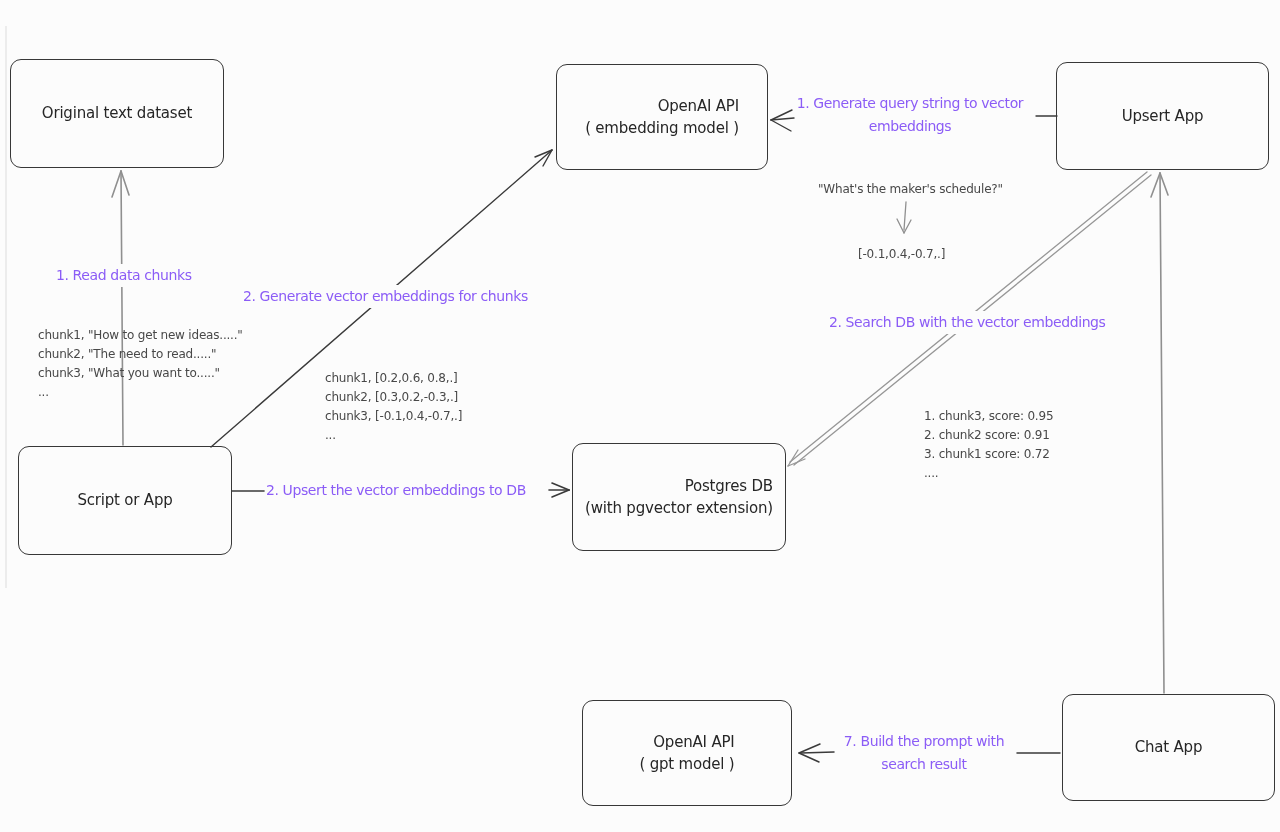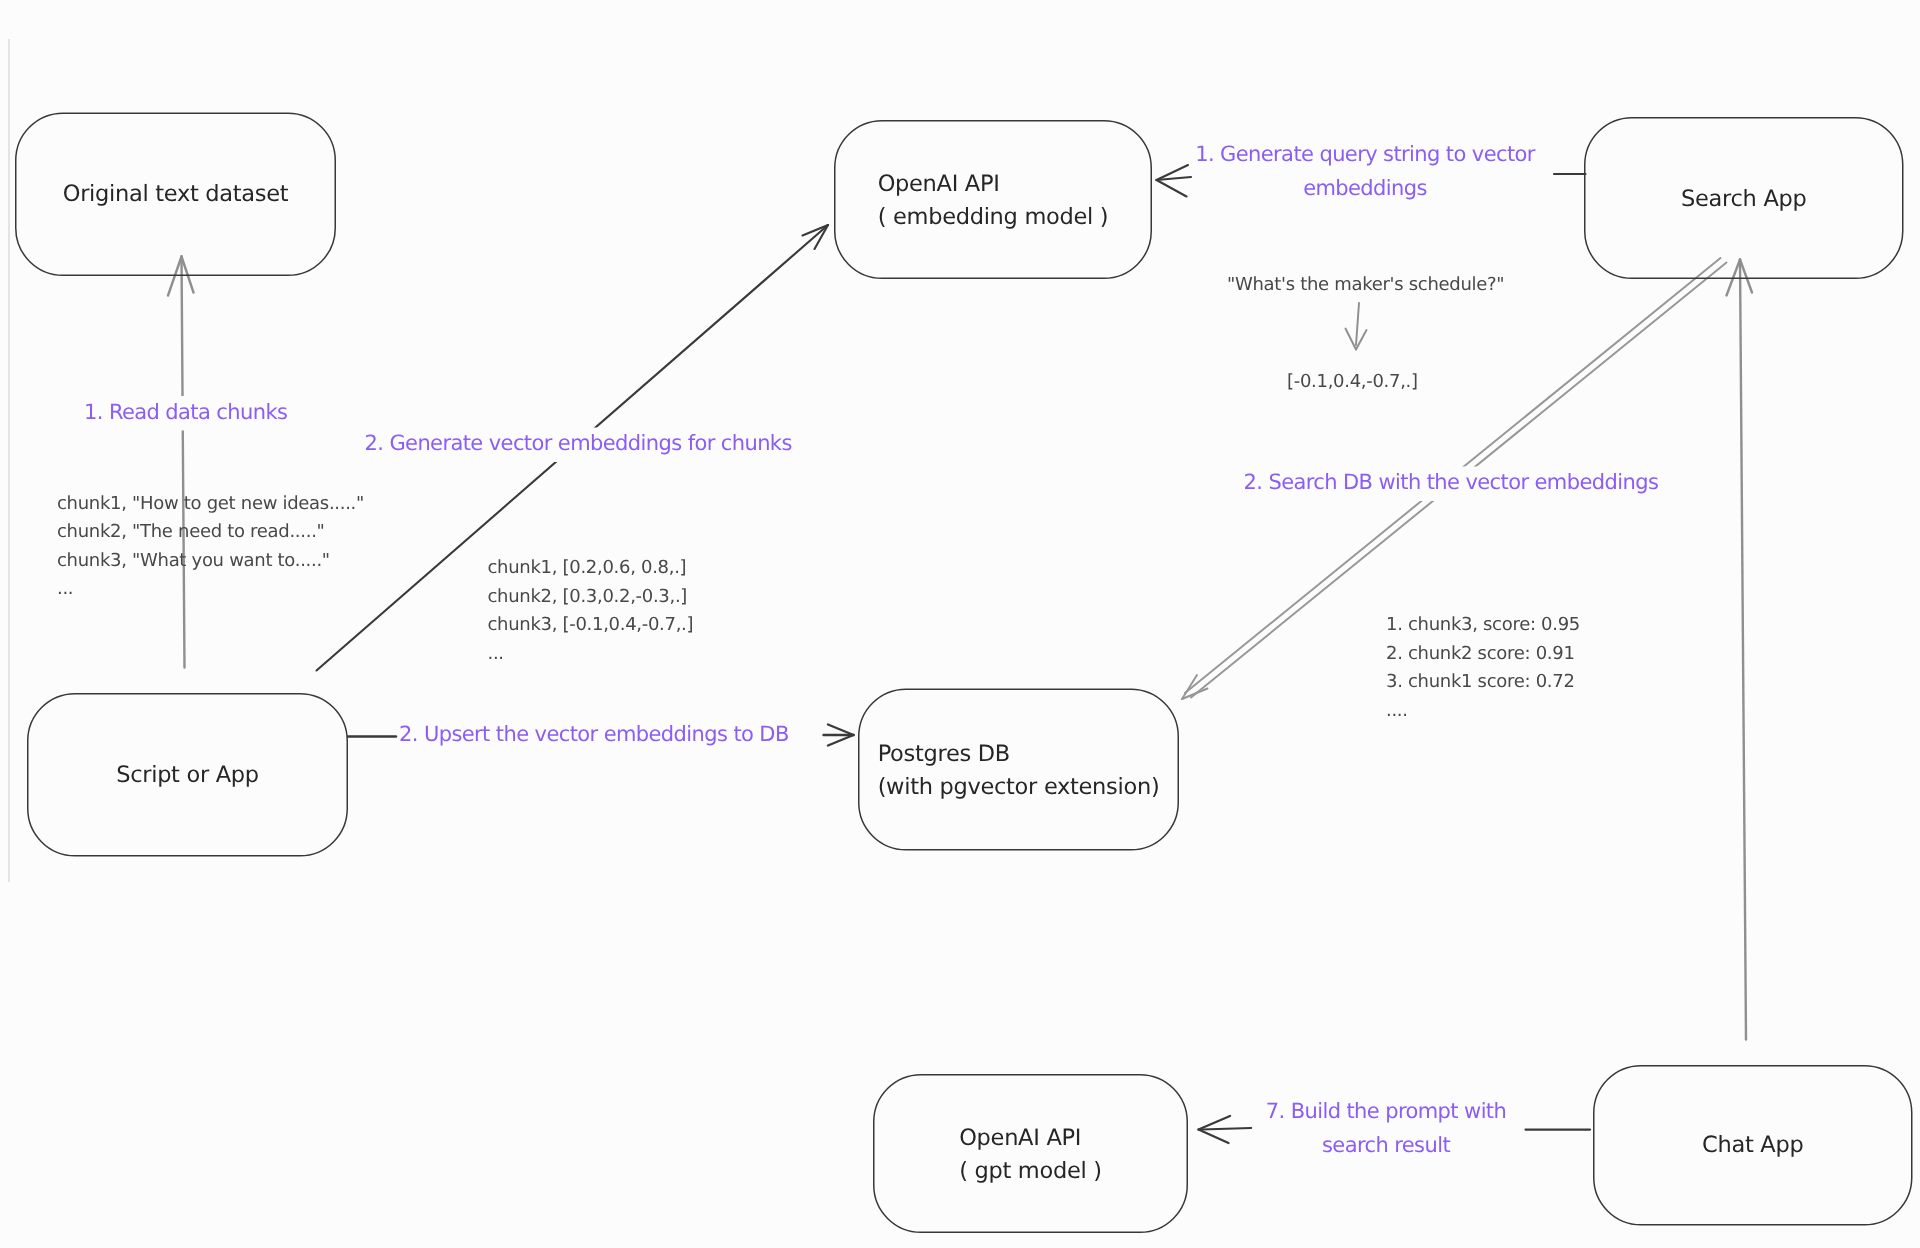--- a/index.html
+++ b/index.html
@@ -3,24 +3,24 @@
 <meta charset="utf-8">
 <style>
   html,body{margin:0;padding:0;background:#e9e9e9;}
   .canvas{
     position:relative;width:1280px;height:832px;background:#fcfcfc;
     font-family:"DejaVu Sans","Liberation Sans",sans-serif;color:#1f1f1f;
     overflow:hidden;
   }
   .wires{position:absolute;left:0;top:0;width:1280px;height:832px;}
   .node{
-    position:absolute;border:1.7px solid #383838;border-radius:32px;
-    display:flex;align-items:center;justify-content:center;text-align:left;
+    position:absolute;border:1.7px solid #383838;border-radius:11px;
+    display:flex;align-items:center;justify-content:center;text-align:right;
     font-size:15px;line-height:1.5;letter-spacing:-0.2px;color:#262626;
-    white-space:pre-line;background:transparent;margin-top:16px;
+    white-space:pre-line;background:transparent;
   }
   .edge-label{
     position:absolute;font-size:14px;letter-spacing:-0.4px;line-height:23px;
     white-space:pre-line;color:#8b5cf6;
   }
   .masked{background:#fcfcfc;padding:0 3px;}
   .center{text-align:center;}
   .annot{
     position:absolute;font-size:12px;letter-spacing:-0.2px;line-height:19px;
     white-space:pre-line;color:#484848;
@@ -113,21 +113,21 @@
 search result</div>
 
   <div class="node" style="left:10px;top:59px;width:212px;height:107px">
     <span>Original text dataset</span>
   </div>
   <div class="node" style="left:556px;top:64px;width:210px;height:104px">
     <span>OpenAI API
 ( embedding model )</span>
   </div>
   <div class="node" style="left:1056px;top:62px;width:211px;height:106px">
-    <span>Search App</span>
+    <span>Upsert App</span>
   </div>
   <div class="node" style="left:18px;top:446px;width:212px;height:107px">
     <span>Script or App</span>
   </div>
   <div class="node" style="left:572px;top:443px;width:212px;height:106px">
     <span>Postgres DB
 (with pgvector extension)</span>
   </div>
   <div class="node" style="left:582px;top:700px;width:208px;height:104px">
     <span>OpenAI API

